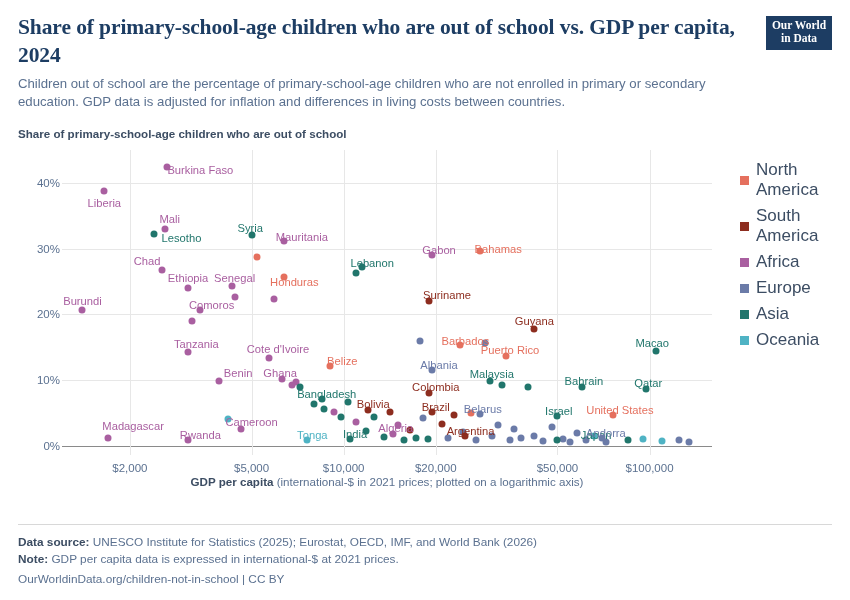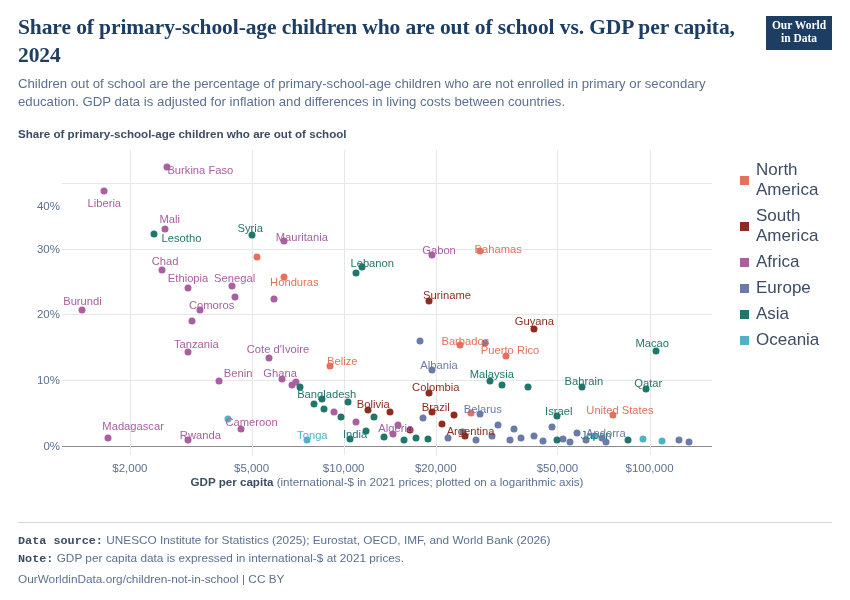--- a/index.html
+++ b/index.html
@@ -173,21 +173,20 @@
     border-top: 1px solid #d8d8d8;
     margin-bottom: 9px;
   }
   .footer-line {
     font-size: 11.8px;
     color: #5b7190;
     line-height: 1.5;
   }
   .footer-line b {
     color: #3c4d63;
-    font-family: Liberation Mono, monospace;
   }
   .footer-link {
     font-size: 11.8px;
     color: #5b7190;
     margin-top: 3px;
   }
 </style>
 </head>
 <body>
 
@@ -207,21 +206,21 @@
   <div class="chart-wrap">
     <div class="plot" id="plot">
         <div class="ytick" style="top: 295.161px;">0%</div>
         <div class="gridline-h" style="top: 229.57px;"></div>
         <div class="ytick" style="top: 229.57px;">10%</div>
         <div class="gridline-h" style="top: 163.978px;"></div>
         <div class="ytick" style="top: 163.978px;">20%</div>
         <div class="gridline-h" style="top: 98.3871px;"></div>
         <div class="ytick" style="top: 98.3871px;">30%</div>
         <div class="gridline-h" style="top: 32.7957px;"></div>
-        <div class="ytick" style="top: 32.7957px; margin-top: 23px;">40%</div>
+        <div class="ytick" style="top: 32.7957px;">40%</div>
         <div class="axis-base" style="top: 295.161px;"></div>
         <div class="gridline-v" style="left: 67.8616px;"></div>
         <div class="xtick" style="left: 67.8616px;">$2,000</div>
         <div class="gridline-v" style="left: 189.588px;"></div>
         <div class="xtick" style="left: 189.588px;">$5,000</div>
         <div class="gridline-v" style="left: 281.67px;"></div>
         <div class="xtick" style="left: 281.67px;">$10,000</div>
         <div class="gridline-v" style="left: 373.753px;"></div>
         <div class="xtick" style="left: 373.753px;">$20,000</div>
         <div class="gridline-v" style="left: 495.479px;"></div>
@@ -288,21 +287,21 @@
         <div class="plabel" style="left: 42.3056px; top: 52.4731px; color: rgb(169, 95, 160);">Liberia</div>
         <div class="dot" style="left: 102.716px; top: 78.7097px; background: rgb(169, 95, 160);"></div>
         <div class="plabel" style="left: 107.73px; top: 68.2151px; color: rgb(169, 95, 160);">Mali</div>
         <div class="dot" style="left: 92.0824px; top: 83.957px; background: rgb(33, 118, 108);"></div>
         <div class="plabel" style="left: 119.494px; top: 87.8925px; color: rgb(33, 118, 108);">Lesotho</div>
         <div class="dot" style="left: 189.588px; top: 84.6129px; background: rgb(33, 118, 108);"></div>
         <div class="plabel" style="left: 188.253px; top: 77.3978px; color: rgb(33, 118, 108);">Syria</div>
         <div class="dot" style="left: 222.382px; top: 90.5161px; background: rgb(169, 95, 160);"></div>
         <div class="plabel" style="left: 239.862px; top: 86.5806px; color: rgb(169, 95, 160);">Mauritania</div>
         <div class="dot" style="left: 100.136px; top: 119.376px; background: rgb(169, 95, 160);"></div>
-        <div class="plabel" style="left: 103px; top: 110.194px; color: rgb(169, 95, 160);">Chad</div>
+        <div class="plabel" style="left: 85px; top: 110.194px; color: rgb(169, 95, 160);">Chad</div>
         <div class="dot" style="left: 126.082px; top: 137.086px; background: rgb(169, 95, 160);"></div>
         <div class="plabel" style="left: 126.082px; top: 127.903px; color: rgb(169, 95, 160);">Ethiopia</div>
         <div class="dot" style="left: 169.552px; top: 135.774px; background: rgb(169, 95, 160);"></div>
         <div class="plabel" style="left: 172.606px; top: 127.247px; color: rgb(169, 95, 160);">Senegal</div>
         <div class="dot" style="left: 222.382px; top: 126.591px; background: rgb(229, 112, 94);"></div>
         <div class="plabel" style="left: 232.376px; top: 131.183px; color: rgb(229, 112, 94);">Honduras</div>
         <div class="dot" style="left: 300.237px; top: 116.753px; background: rgb(33, 118, 108);"></div>
         <div class="plabel" style="left: 310.247px; top: 112.817px; color: rgb(33, 118, 108);">Lebanon</div>
         <div class="dot" style="left: 370.389px; top: 104.946px; background: rgb(169, 95, 160);"></div>
         <div class="plabel" style="left: 377.033px; top: 99.6989px; color: rgb(169, 95, 160);">Gabon</div>

